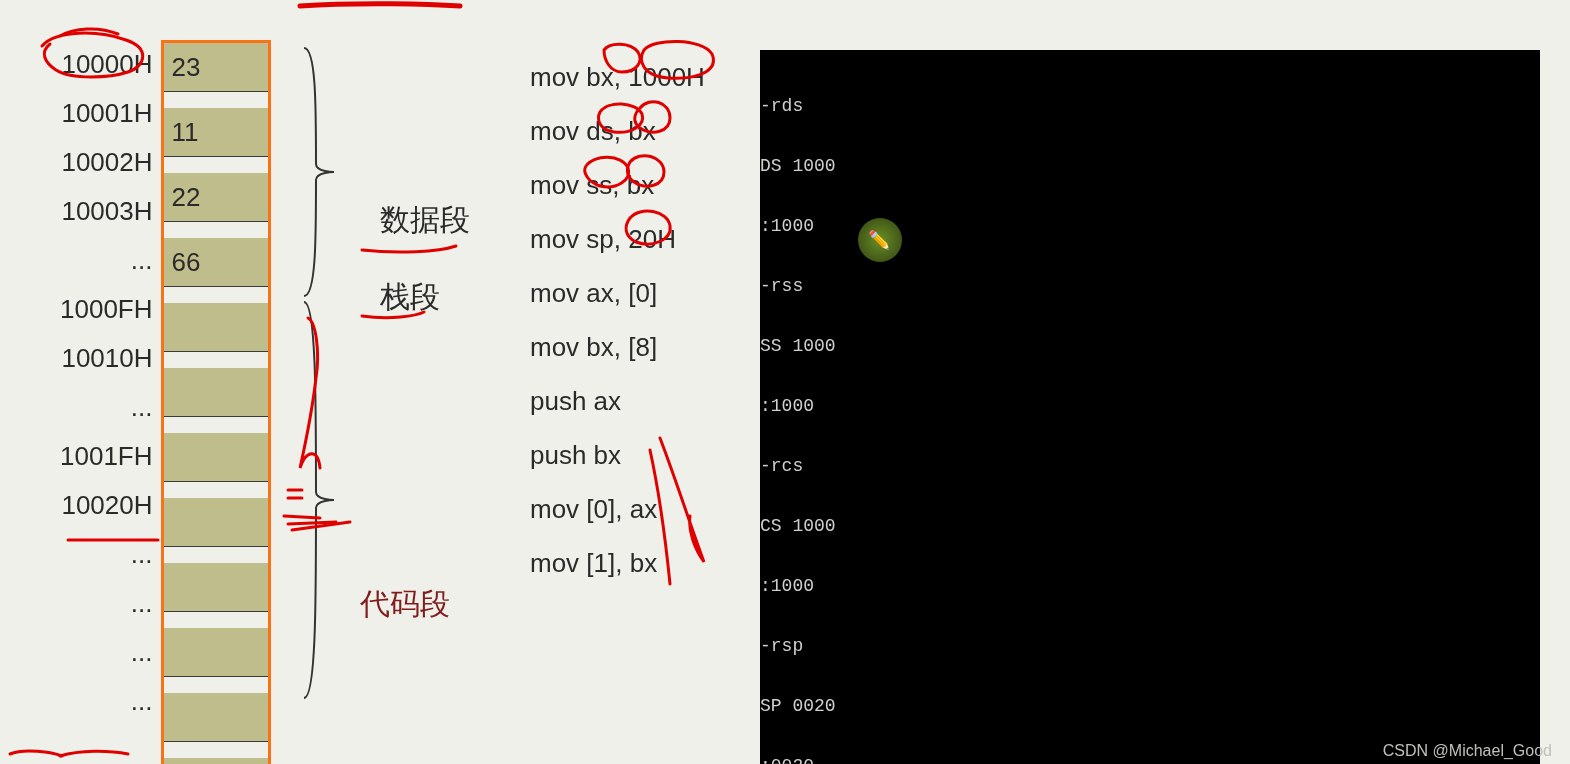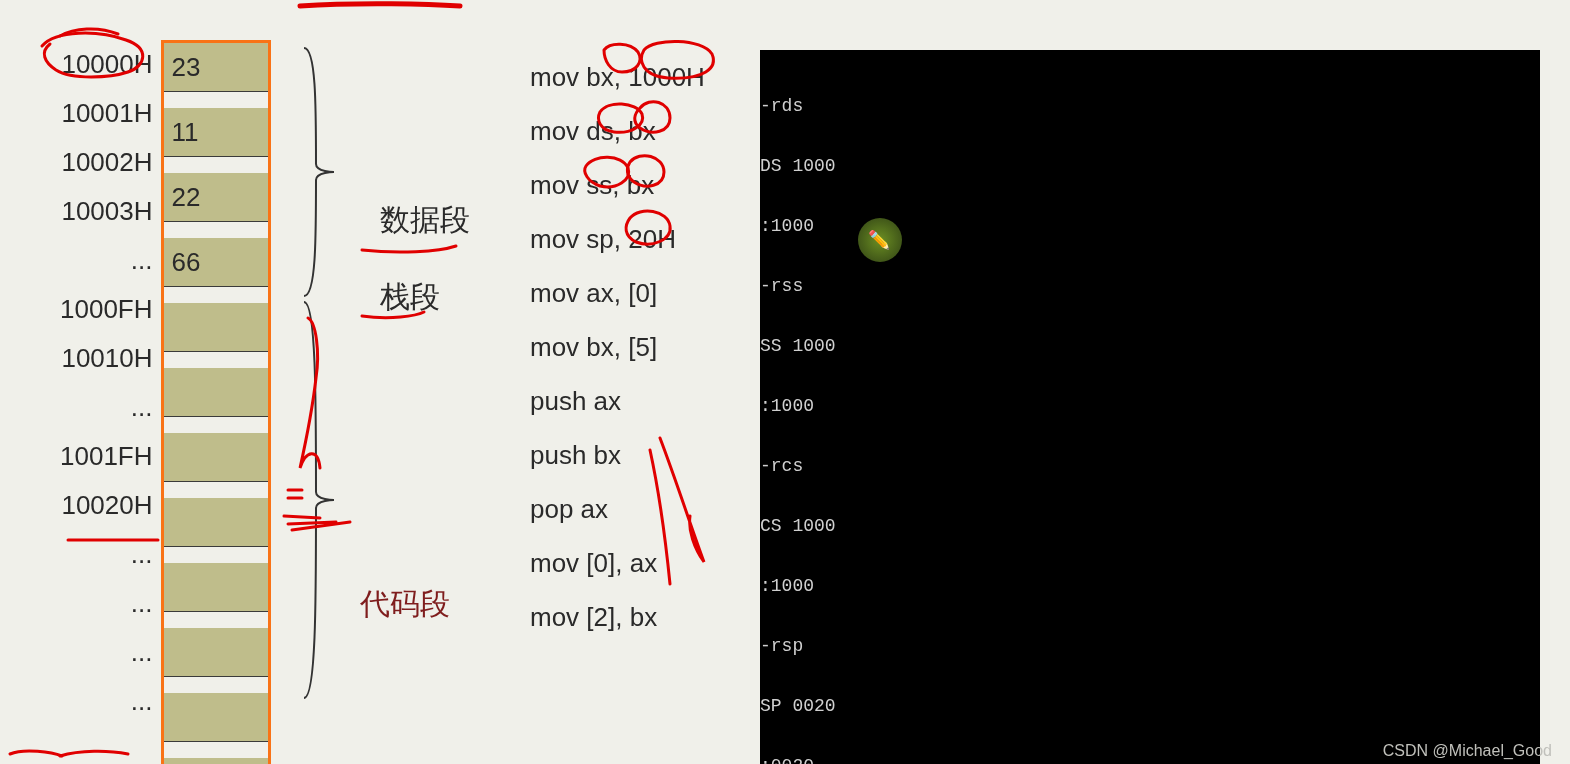--- a/index.html
+++ b/index.html
@@ -185,26 +185,25 @@
   <div>栈段</div>
 </div>
 <div class="lbl-code">代码段</div>
 
 <div class="asm-col">
   <div>mov bx, 1000H</div>
   <div>mov ds, bx</div>
   <div>mov ss, bx</div>
   <div>mov sp, 20H</div>
   <div>mov ax, [0]</div>
-  <div>mov bx, [5]</div>
+  <div>mov bx, [8]</div>
   <div>push ax</div>
   <div>push bx</div>
-  <div>pop ax</div>
   <div>mov [0], ax</div>
-  <div>mov [2], bx</div>
+  <div>mov [1], bx</div>
 </div>
 
 <div class="terminal">
   <div>-rds</div>
   <div>DS 1000</div>
   <div>:1000</div>
   <div>-rss</div>
   <div>SS 1000</div>
   <div>:1000</div>
   <div>-rcs</div>

